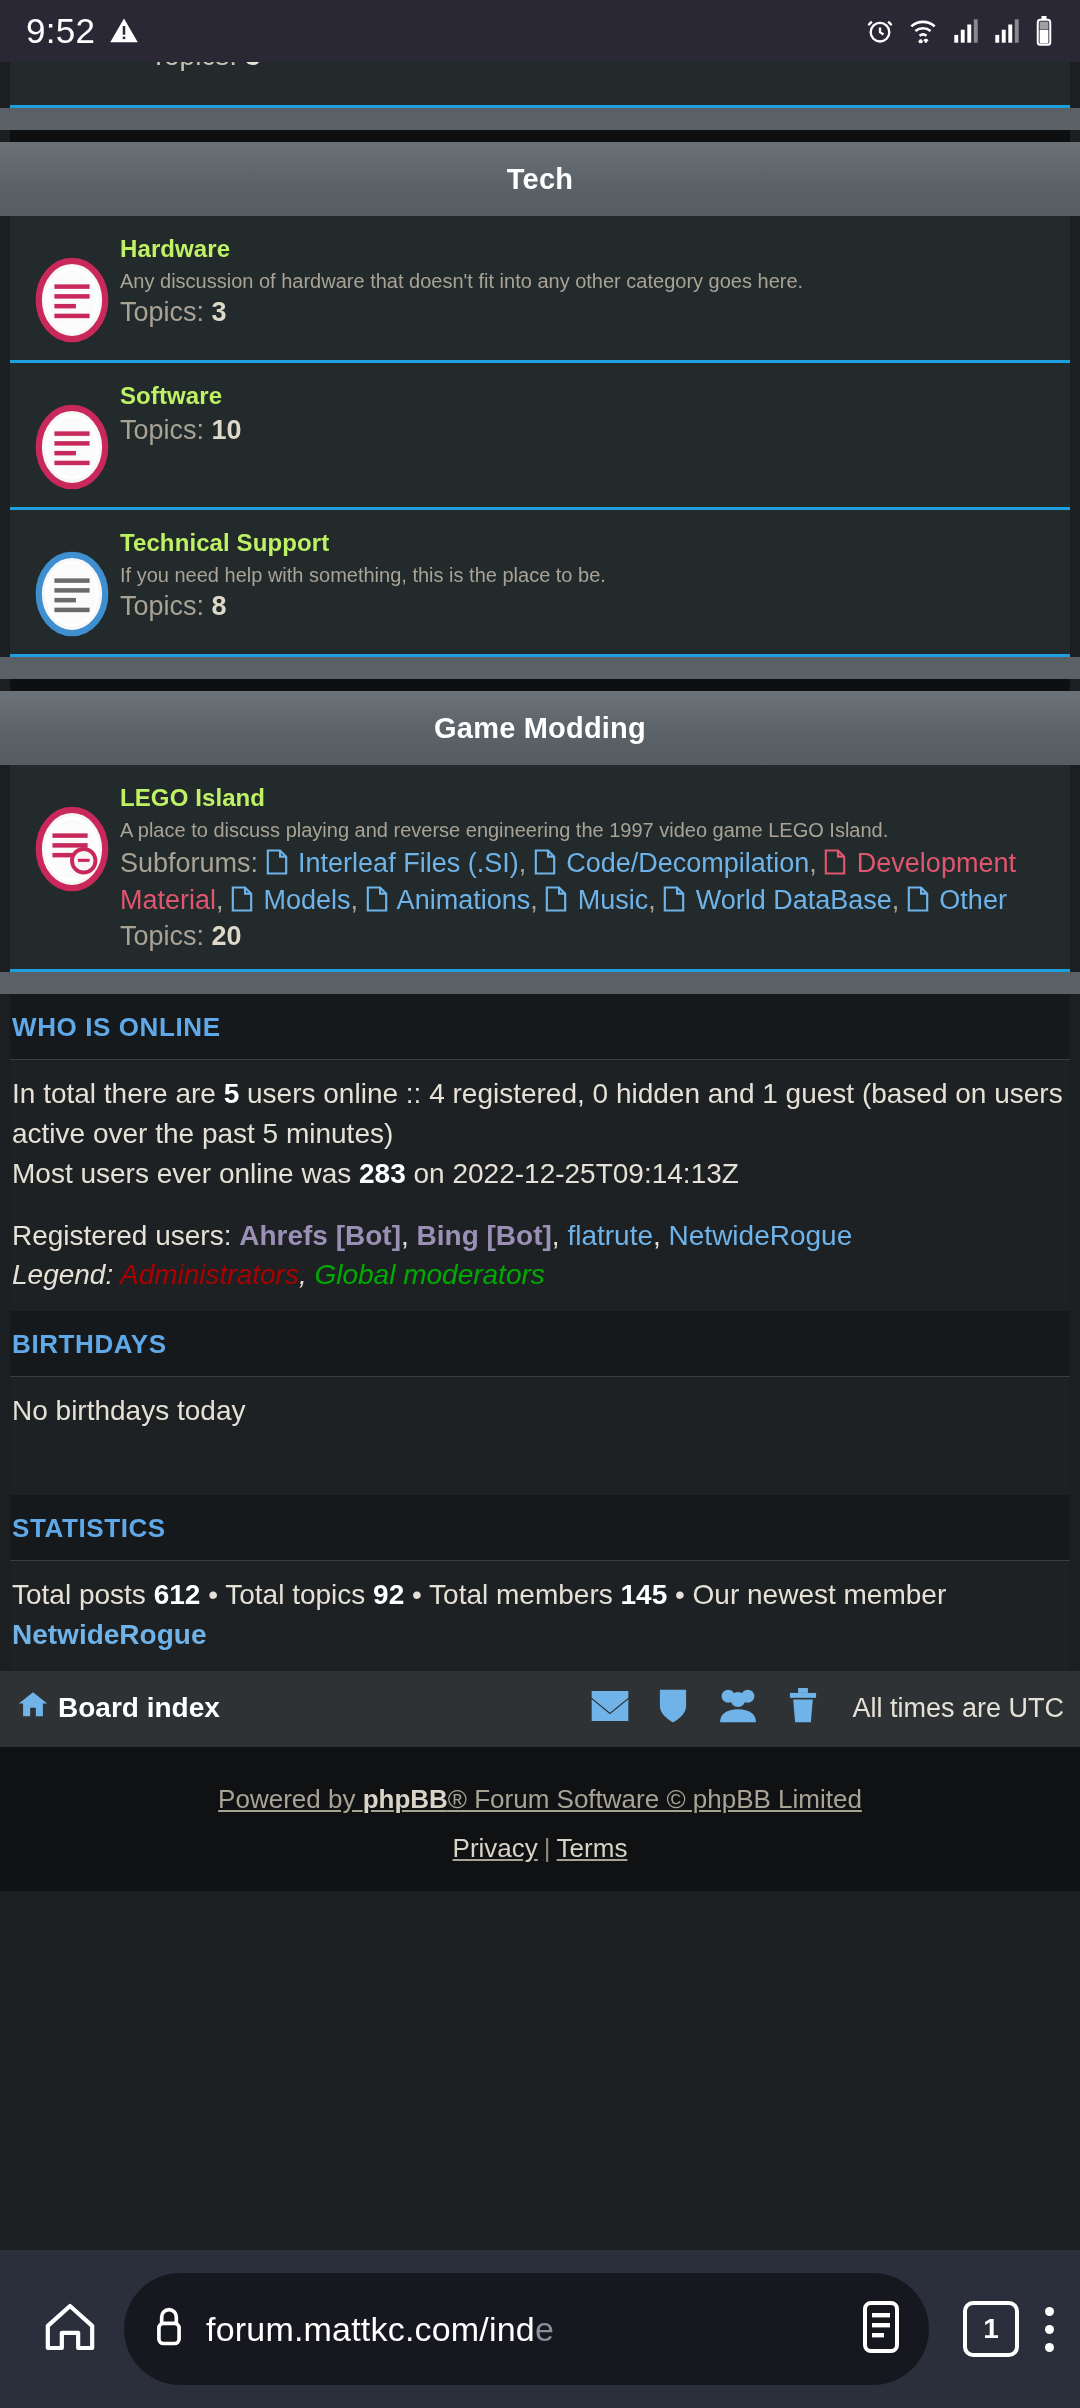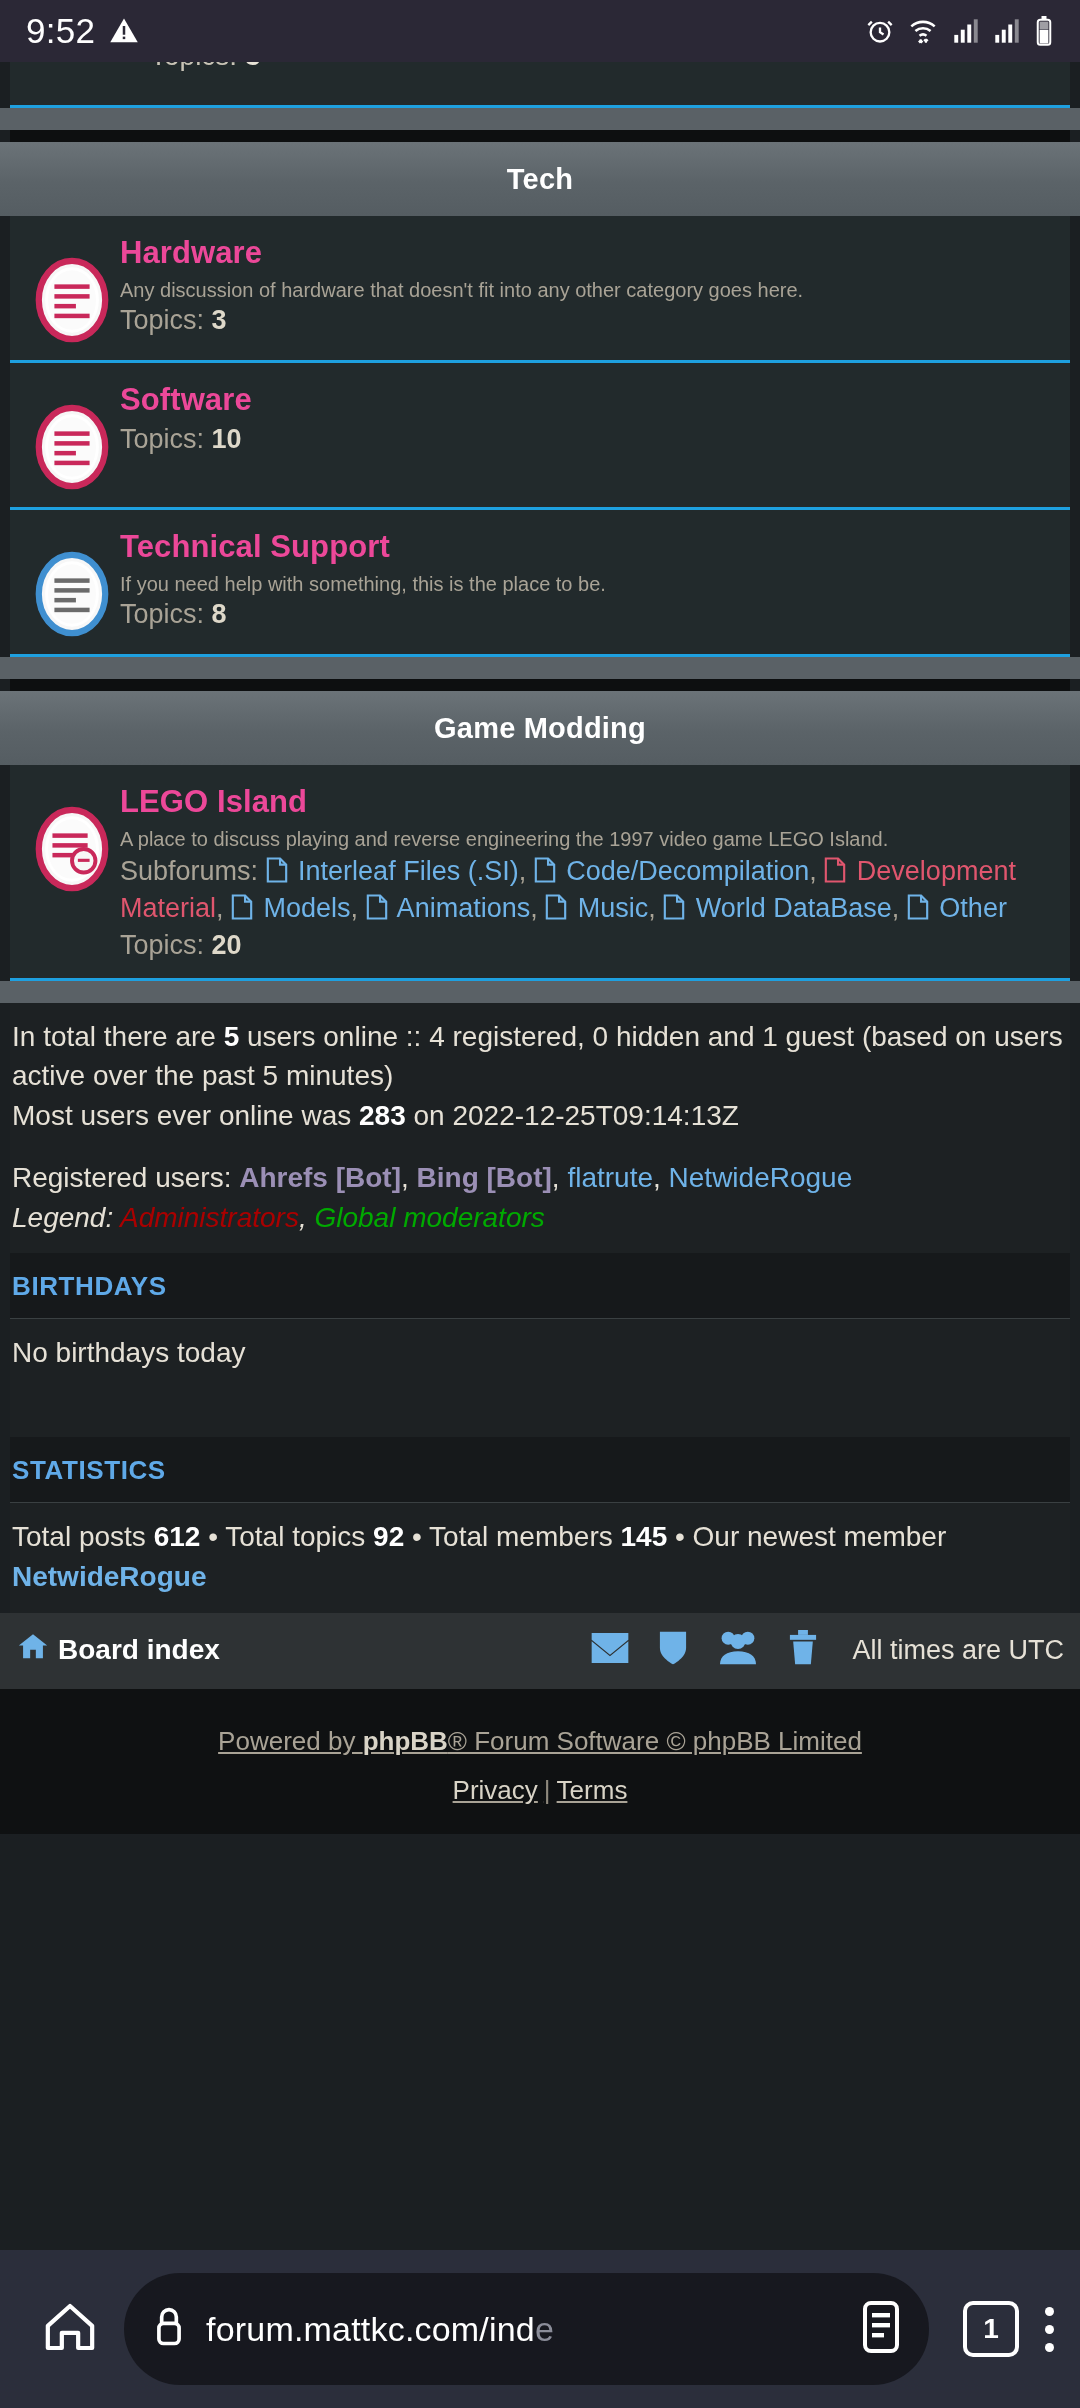--- a/index.html
+++ b/index.html
@@ -47,21 +47,21 @@
   
   .forumlist { margin:0 10px; background:#222a2c; }
   .forum-row {
     display:flex; align-items:flex-start; padding:19px 14px 17px 14px;
     border-bottom:3px solid #1ea0e0; position:relative;
   }
   .forum-row:last-child { border-bottom:3px solid #1ea0e0; }
   .f-icon { width:96px; flex:0 0 96px; display:flex; align-items:center; justify-content:center; padding-top:22px;}
   .f-body { flex:1; padding-right:6px; }
   .f-title {
-    color:#ec4899; font-size:31px; font-weight:bold; line-height:1.18;
+    color:#bef264; font-size:24px; font-weight:bold; line-height:1.18;
     margin-bottom:5px; letter-spacing:.1px;
   }
   .f-desc { color:#a9a396; font-size:20px; line-height:1.33; }
   .f-sub { color:#a9a396; font-size:27px; line-height:1.38; margin-top:1px; }
   .f-sub a { color:#6fb3e8; text-decoration:none; }
   .f-sub a.red { color:#e0566e; }
   .f-topics { color:#a9a396; font-size:27px; margin-top:2px; }
   .f-topics b { color:#ded8c9; }
   .docicon { display:inline-block; vertical-align:-3px; margin-right:3px; }
 
@@ -318,20 +318,21 @@
             <span>Topics:</span>
             <b>20</b>
           </div>
         </div>
       </div>
     </div>
 
     <div class="gap-strip"></div>
 
     <div class="section">
+      <div class="sec-title">WHO IS ONLINE</div>
       <div class="sec-body">
         <div>
           <span>In total there are </span><b>5</b><span> users online :: 4 registered, 0 hidden and 1 guest (based on users active over the past 5 minutes)</span>
         </div>
         <div>
           <span>Most users ever online was </span><b>283</b><span> on 2022-12-25T09:14:13Z</span>
         </div>
         <div style="height:22px"></div>
         <div>
           <span>Registered users: </span><span id="users-list"><a class="u-bot">Ahrefs [Bot]</a>, <a class="u-bot">Bing [Bot]</a>, <a class="u-blue">flatrute</a>, <a class="u-blue">NetwideRogue</a></span>

